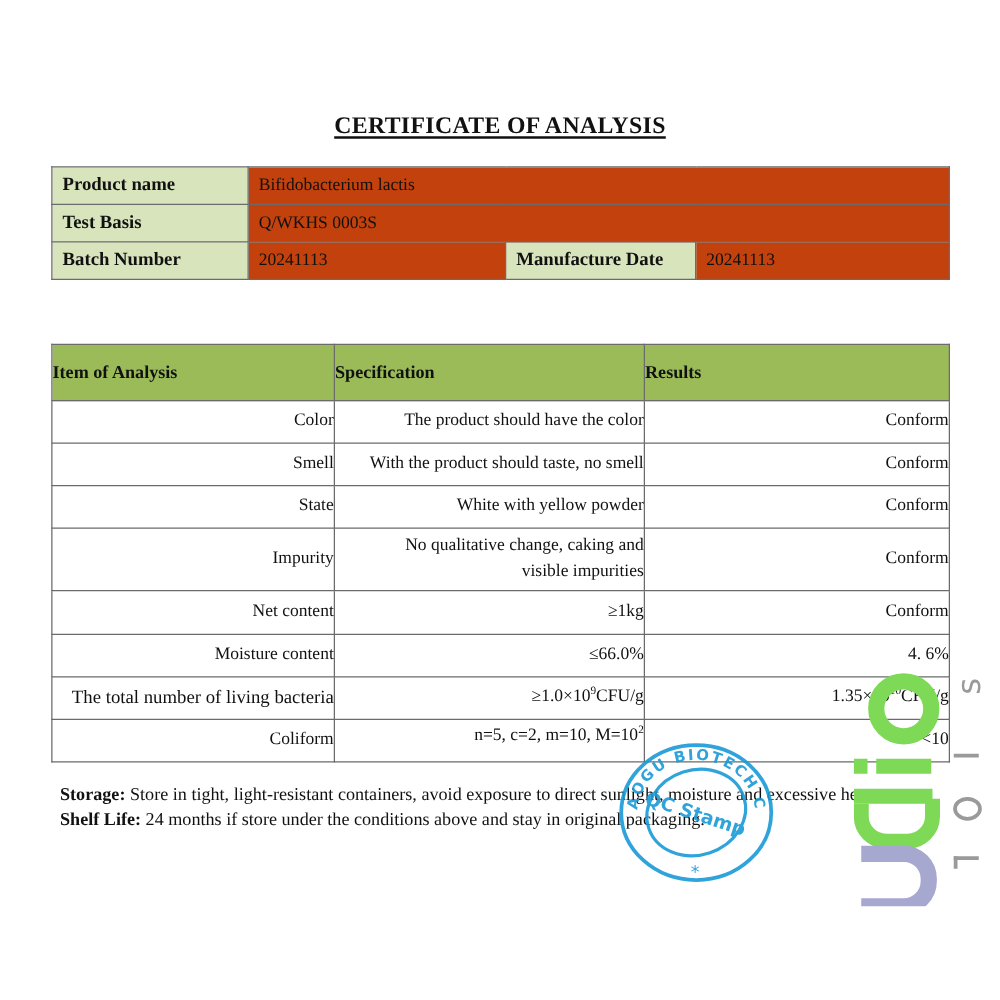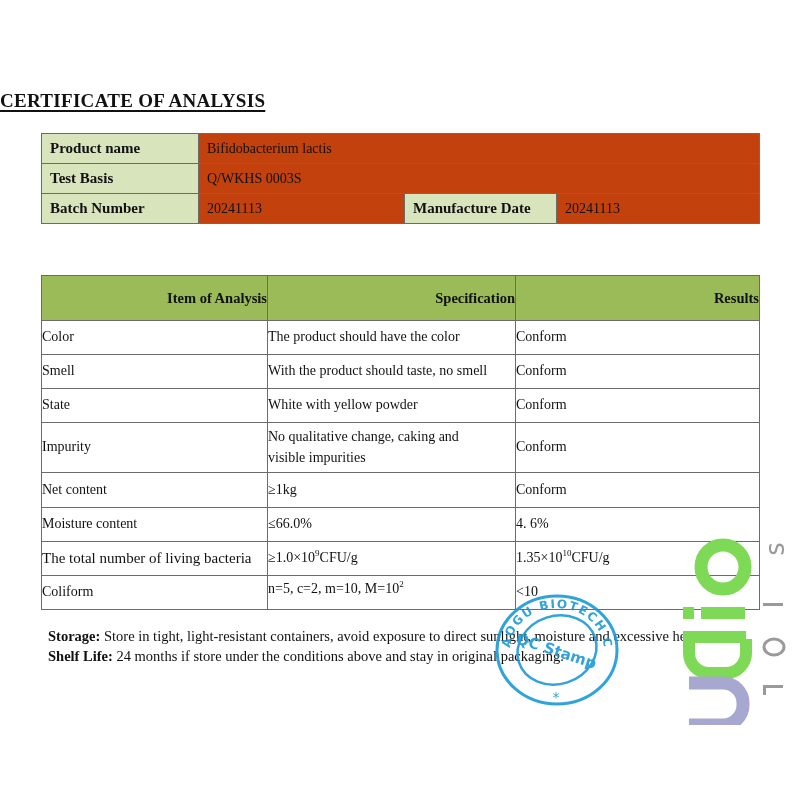--- a/index.html
+++ b/index.html
@@ -1,32 +1,32 @@
 <!DOCTYPE html>
 <html><head>
   <meta charset="utf-8">
   <style>
     html, body { margin: 0; padding: 0; background: #ffffff; }
     body { width: 800px; height: 800px; position: relative; overflow: hidden;
            font-family: "Liberation Serif", "DejaVu Serif", serif; color: #111; }
-    .title { position: absolute; top: 90px; left: 0; width: 800px; text-align: left;
+    .title { position: absolute; top: 90px; left: 0; width: 800px; text-align: center;
              font-weight: bold; font-size: 19px; letter-spacing: 0.3px; }
     .title span { text-decoration: underline; text-underline-offset: 3px; text-decoration-thickness: 2px; }
 
     table { border-collapse: collapse; position: absolute; table-layout: fixed; }
     td, th { border: 1px solid #6b6b6b; font-size: 14px; padding: 0; }
 
     .info { top: 133px; left: 41px; width: 718px; }
     .info td { height: 29px; padding-left: 8px; }
     .info .lbl { background: #d8e4bc; font-weight: bold; font-size: 15px; }
     .info .val { background: #c2410c; }
 
     .analysis { top: 275px; left: 41px; width: 718px; }
-    .analysis th { background: #9bbb59; font-weight: bold; font-size: 14.5px; height: 44px; text-align: right; }
-    .analysis td { text-align: left; background: transparent; line-height: 1.45; }
+    .analysis th { background: #9bbb59; font-weight: bold; font-size: 14.5px; height: 44px; text-align: left; }
+    .analysis td { text-align: right; background: transparent; line-height: 1.45; }
     sup { font-size: 9px; vertical-align: super; line-height: 0; }
 
     .notes { position: absolute; top: 627px; left: 48px; width: 706px; font-size: 14.5px; line-height: 19.5px; text-align: justify; }
     .notes b { font-weight: bold; }
 
     .watermark { position: absolute; left: 683px; top: 535px; width: 110px; height: 190px; z-index: 1; pointer-events: none; }
     .stamp { position: absolute; left: 492px; top: 590px; width: 130px; height: 120px; z-index: 3; pointer-events: none; opacity: 0.9; }
   </style>
 </head>
 <body>

